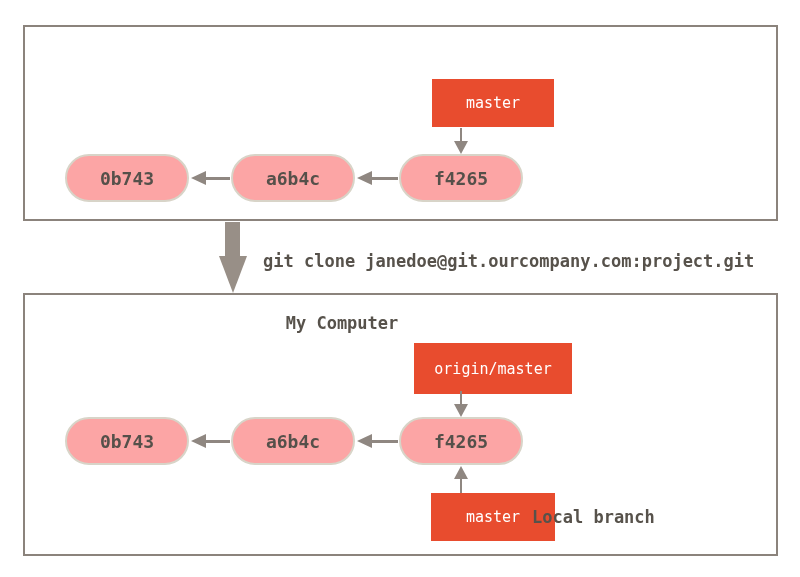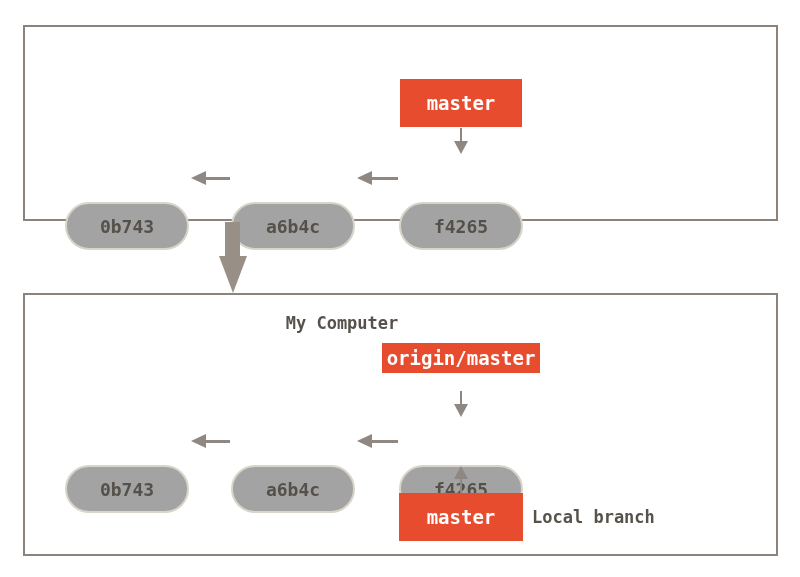--- a/index.html
+++ b/index.html
@@ -9,28 +9,28 @@
   }
   .box{
     position:absolute;border:2.5px solid #8b837c;background:transparent;box-sizing:border-box;
   }
   .box-title{
     position:absolute;left:0;right:0;text-align:center;
     font-size:17px;font-weight:bold;color:#57524b;white-space:pre;
   }
   .node{
     position:absolute;width:124px;height:48px;border-radius:24px;
-    background:#a3a3a3;border:2px solid #d8d4c8;box-sizing:border-box;
+    background:#fca5a5;border:2px solid #d8d4c8;box-sizing:border-box;
     display:flex;align-items:center;justify-content:center;
-    font-size:18px;font-weight:bold;color:#55504a;margin-top:48px;
+    font-size:18px;font-weight:bold;color:#55504a;
   }
   .branch{
     position:absolute;background:#e84c2e;
     display:flex;align-items:center;justify-content:center;
-    font-size:19px;font-weight:bold;color:#ffffff;white-space:pre;
+    font-size:15px;font-weight:normal;color:#ffffff;white-space:pre;margin-left:32px;
   }
   .annotation{
     position:absolute;display:flex;align-items:center;
     font-size:17px;font-weight:bold;color:#57524b;white-space:pre;
   }
   .cmd{
     position:absolute;font-size:17px;font-weight:bold;color:#57524b;white-space:pre;
   }
   
   .h-line{position:absolute;height:2.5px;background:#8f8781;}
@@ -66,25 +66,26 @@
   <div class="node" style="left:231px;top:154px;">a6b4c</div>
   <div class="node" style="left:399px;top:154px;">f4265</div>
 
   <div class="h-head-left" style="left:191px;top:171px;"></div>
   <div class="h-line" style="left:206px;top:177px;width:24px;"></div>
   <div class="h-head-left" style="left:357px;top:171px;"></div>
   <div class="h-line" style="left:372px;top:177px;width:26px;"></div>
 
   <div class="big-shaft"></div>
   <div class="big-head"></div>
+  <div class="cmd" style="left:263px;top:251px;">git clone janedoe@git.ourcompany.com:project.git</div>
 
   <div class="box" style="left:23px;top:293px;width:755px;height:263px;"></div>
   <div class="box-title" style="top:313px;left:23px;width:638px;">My Computer</div>
 
-  <div class="branch" style="left:382px;top:343px;width:158px;height:30px;">origin/master</div>
+  <div class="branch" style="left:382px;top:343px;width:158px;height:51px;">origin/master</div>
 
   <div class="v-line" style="left:459.75px;top:391px;height:13px;"></div>
   <div class="v-head-down" style="left:454px;top:404px;"></div>
 
   <div class="node" style="left:65px;top:417px;">0b743</div>
   <div class="node" style="left:231px;top:417px;">a6b4c</div>
   <div class="node" style="left:399px;top:417px;">f4265</div>
 
   <div class="h-head-left" style="left:191px;top:434px;"></div>
   <div class="h-line" style="left:206px;top:440px;width:24px;"></div>

